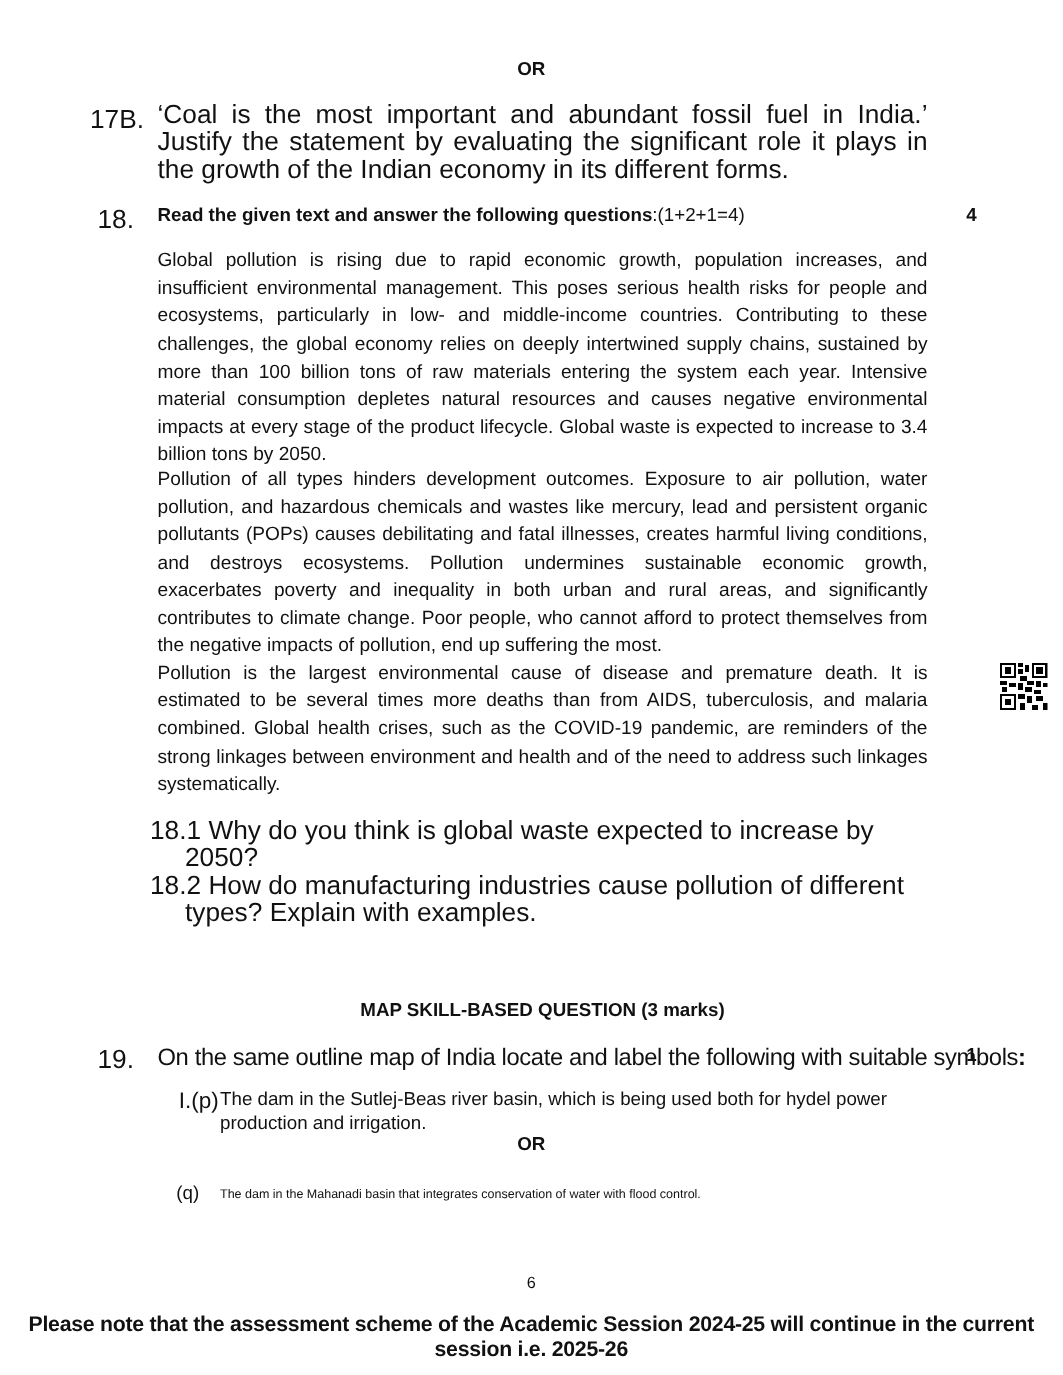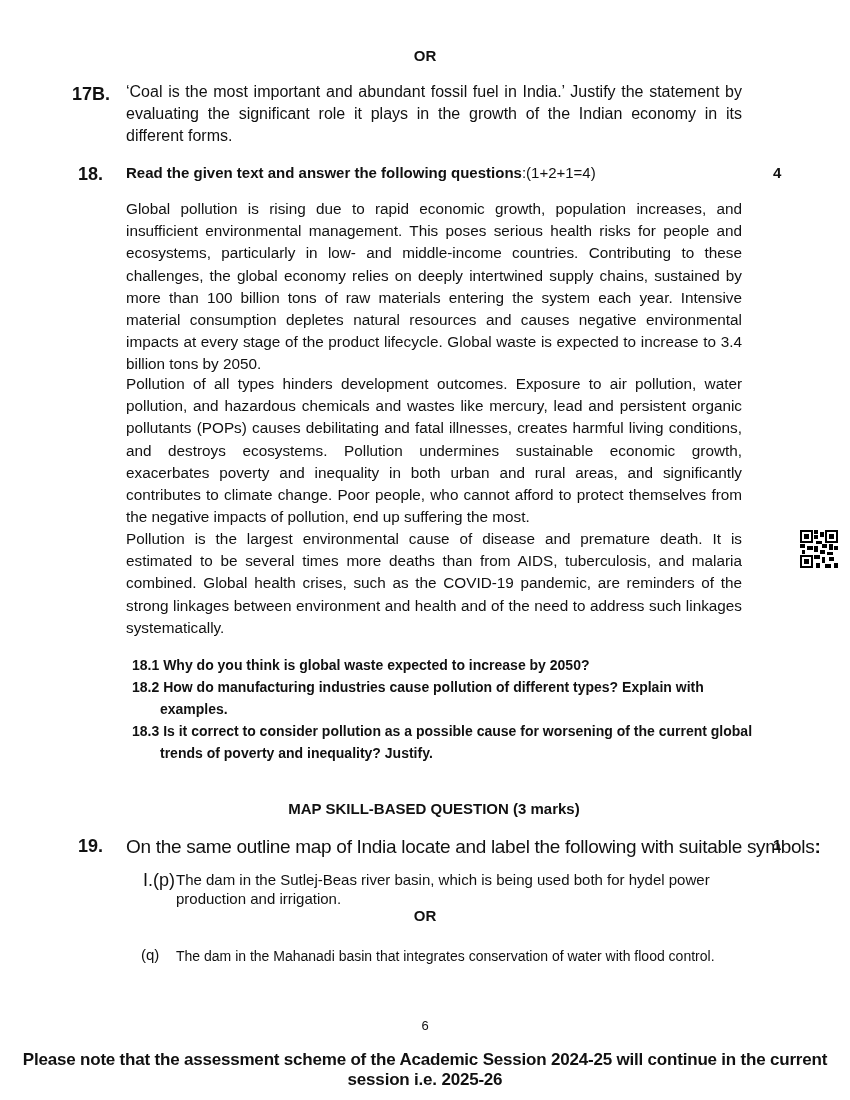--- a/index.html
+++ b/index.html
@@ -1,27 +1,27 @@
 <!DOCTYPE html>
 <html><head>
 <meta charset="utf-8">
 <style>
   html, body { margin:0; padding:0; background:#fff; }
   body { width:850px; height:1100px; position:relative; font-family:"Liberation Sans", sans-serif; color:#111; overflow:hidden; }
   .abs { position:absolute; }
   .bold { font-weight:bold; }
   .center { text-align:center; }
   .or { left:0; width:850px; font-size:15px; font-weight:bold; text-align:center; }
-  .qnum { font-size:18px; font-weight:bold; }
-  .qtext { font-size:16px; line-height:22px; text-align:justify; }
+  .qnum { font-size:21px; font-weight:normal; }
+  .qtext { font-size:21px; line-height:22px; text-align:justify; }
   .para { position:absolute; left:126px; width:616px; font-size:15.3px; line-height:22.2px; text-align:justify; }
   .marks { left:773px; font-size:15px; font-weight:bold; }
   .source { float:right; font-size:11px; font-style:italic; }
   .source a { color:#1a0dab; text-decoration:underline; font-style:normal; }
-  .subq { position:absolute; left:132px; width:630px; font-size:14px; line-height:22px;font-weight:bold; }
+  .subq { position:absolute; left:120px; width:630px; font-size:21px; line-height:22px; }
   .subq div { padding-left:28px; text-indent:-28px; }
   .qr { left:800px; top:530px; width:38px; height:38px; }
   .footer-num { left:0; width:850px; top:1018px; font-size:13px; text-align:center; }
   .footer-note { left:0; width:850px; top:1034px; font-size:17px; font-weight:bold; text-align:center; letter-spacing:-0.2px;margin-top:16px; }
 </style>
 </head>
 <body>
 
 <div class="abs or" style="top:47px;">OR</div>
 
@@ -72,33 +72,32 @@
         <rect x="9" y="18" width="2" height="3"></rect>
         <rect x="14" y="19" width="3" height="2"></rect>
       <rect x="19" y="18" width="2" height="3"></rect>
     </g>
   </svg>
 </div>
 
 <div class="subq" style="top:654px;">
   <div>18.1 Why do you think is global waste expected to increase by 2050?</div>
   <div>18.2 How do manufacturing industries cause pollution of different types? Explain with examples.</div>
-  <div>18.3 Is it correct to consider pollution as a possible cause for worsening of the current global trends of poverty and inequality? Justify.</div>
 </div>
 
 <div class="abs bold center" style="left:0; width:868px; top:800px; font-size:15px;">MAP SKILL-BASED QUESTION (3 marks)</div>
 
 <div class="abs qnum" style="left:78px; top:836px;">19.</div>
 <div class="abs" style="left:126px; top:836px; font-size:19px; letter-spacing:-0.3px;">
   <span>On the same outline map of India locate and label the following with suitable symbols</span><span class="bold">:</span>
 </div>
 <div class="abs marks" style="top:836px;">1</div>
 
 <div class="abs" style="left:143px; top:870px; font-size:18px;">I.(p)</div>
 <div class="abs" style="left:176px; top:870px; width:560px; font-size:15px; line-height:19px;">The dam in the Sutlej-Beas river basin, which is being used both for hydel power production and irrigation.</div>
 
 <div class="abs or" style="top:907px;">OR</div>
 
 <div class="abs" style="left:141px; top:946px; font-size:15px;">(q)</div>
-<div class="abs" style="left:176px; top:946px; width:566px; font-size:14px; line-height:20px; text-align:justify; text-align-last:left;">The dam in the Mahanadi basin that integrates conservation of water with flood control.</div>
+<div class="abs" style="left:176px; top:946px; width:566px; font-size:10px; line-height:20px; text-align:justify; text-align-last:left;">The dam in the Mahanadi basin that integrates conservation of water with flood control.</div>
 
 <div class="abs footer-num">6</div>
 <div class="abs footer-note">Please note that the assessment scheme of the Academic Session 2024-25 will continue in the current session i.e. 2025-26</div>
 
 </body></html>

